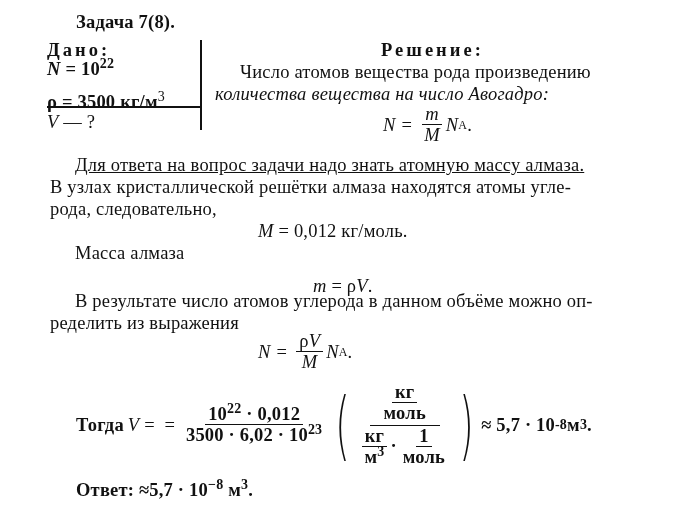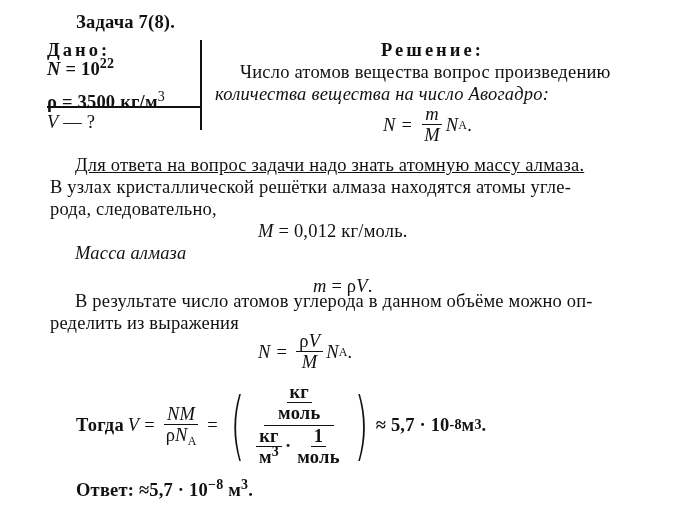--- a/index.html
+++ b/index.html
@@ -31,21 +31,21 @@
 <div class="abs txt" style="left:47px;top:65px;margin-top:27px;">
   <span class="b">ρ</span><span class="b"> = 3500 кг/м</span><sup>3</sup>
 </div>
 <div class="hline" style="left:47px;top:106px;width:154px;"></div>
 <div class="abs txt" style="left:47px;top:112px;">
   <span class="i">V</span><span> — ?</span>
 </div>
 <div class="vline" style="left:200px;top:40px;height:90px;"></div>
 
 <div class="abs txt b spaced" style="left:381px;top:40px;">Решение:</div>
-<div class="abs txt" style="left:240px;top:62px;">Число атомов вещества вопрос произведению</div>
+<div class="abs txt" style="left:240px;top:62px;">Число атомов вещества рода произведению</div>
 <div class="abs txt" style="left:215px;top:84px;font-style:italic;">количества вещества на число Авогадро:</div>
 
 <div class="abs txt" style="left:383px;top:104px;display:flex;align-items:center;">
   <span class="i">N</span>
   <span style="margin:0 6px;">=</span>
   <span class="frac">
       <span class="num i">m</span>
       <span class="den i">M</span>
     </span>
   <span class="i">N</span>
@@ -54,21 +54,21 @@
 </div>
 
 <div class="abs txt" style="left:75px;top:155px;text-decoration:underline;">Для ответа на вопрос задачи надо знать атомную массу алмаза.</div>
 <div class="abs txt" style="left:50px;top:177px;">В узлах кристаллической решётки алмаза находятся атомы угле-</div>
 <div class="abs txt" style="left:50px;top:199px;">рода, следовательно,</div>
 
 <div class="abs txt" style="left:258px;top:221px;">
   <span class="i">M</span><span> = 0,012 кг/моль.</span>
 </div>
 
-<div class="abs txt" style="left:75px;top:243px;font-style:italic;">Масса алмаза</div>
+<div class="abs txt" style="left:75px;top:243px;">Масса алмаза</div>
 
 <div class="abs txt" style="left:313px;top:276px;">
   <span class="i">m</span><span> = ρ</span><span class="i">V</span><span>.</span>
 </div>
 
 <div class="abs txt" style="left:75px;top:291px;">В результате число атомов углерода в данном объёме можно оп-</div>
 <div class="abs txt" style="left:50px;top:313px;">ределить из выражения</div>
 
 <div class="abs txt" style="left:258px;top:331px;display:flex;align-items:center;">
   <span class="i">N</span>
@@ -79,25 +79,25 @@
     </span>
   <span class="i">N</span>
     <sub>A</sub>
     <span>.</span>
 </div>
 
 <div class="abs txt" style="left:76px;top:380px;display:flex;align-items:center;height:90px;">
   <span class="b">Тогда </span>
   <span class="i" style="margin-left:4px;">V</span>
   <span style="white-space:pre;"> = </span>
-  <span class="frac">
-    <span class="num i">NM</span>
-    <span class="den"><span>ρ</span><span class="i">N</span><sub>A</sub></span>
+  <span style="white-space:pre;"> = </span>
+  <span class="frac b">
+    <span class="num"><span>10</span><sup>22</sup><span> · 0,012</span></span>
+    <span class="den"><span>3500 · 6,02 · 10</span><sup>23</sup></span>
   </span>
-  <span style="white-space:pre;"> = </span>
   <span class="paren">(</span>
   <span class="frac b" style="margin:0 -2px;">
     <span class="num" style="padding:0 8px;">
       <span class="frac">
           <span class="num">кг</span>
           <span class="den">моль</span>
         </span>
     </span>
     <span class="den" style="display:flex;align-items:center;">
       <span class="frac">

